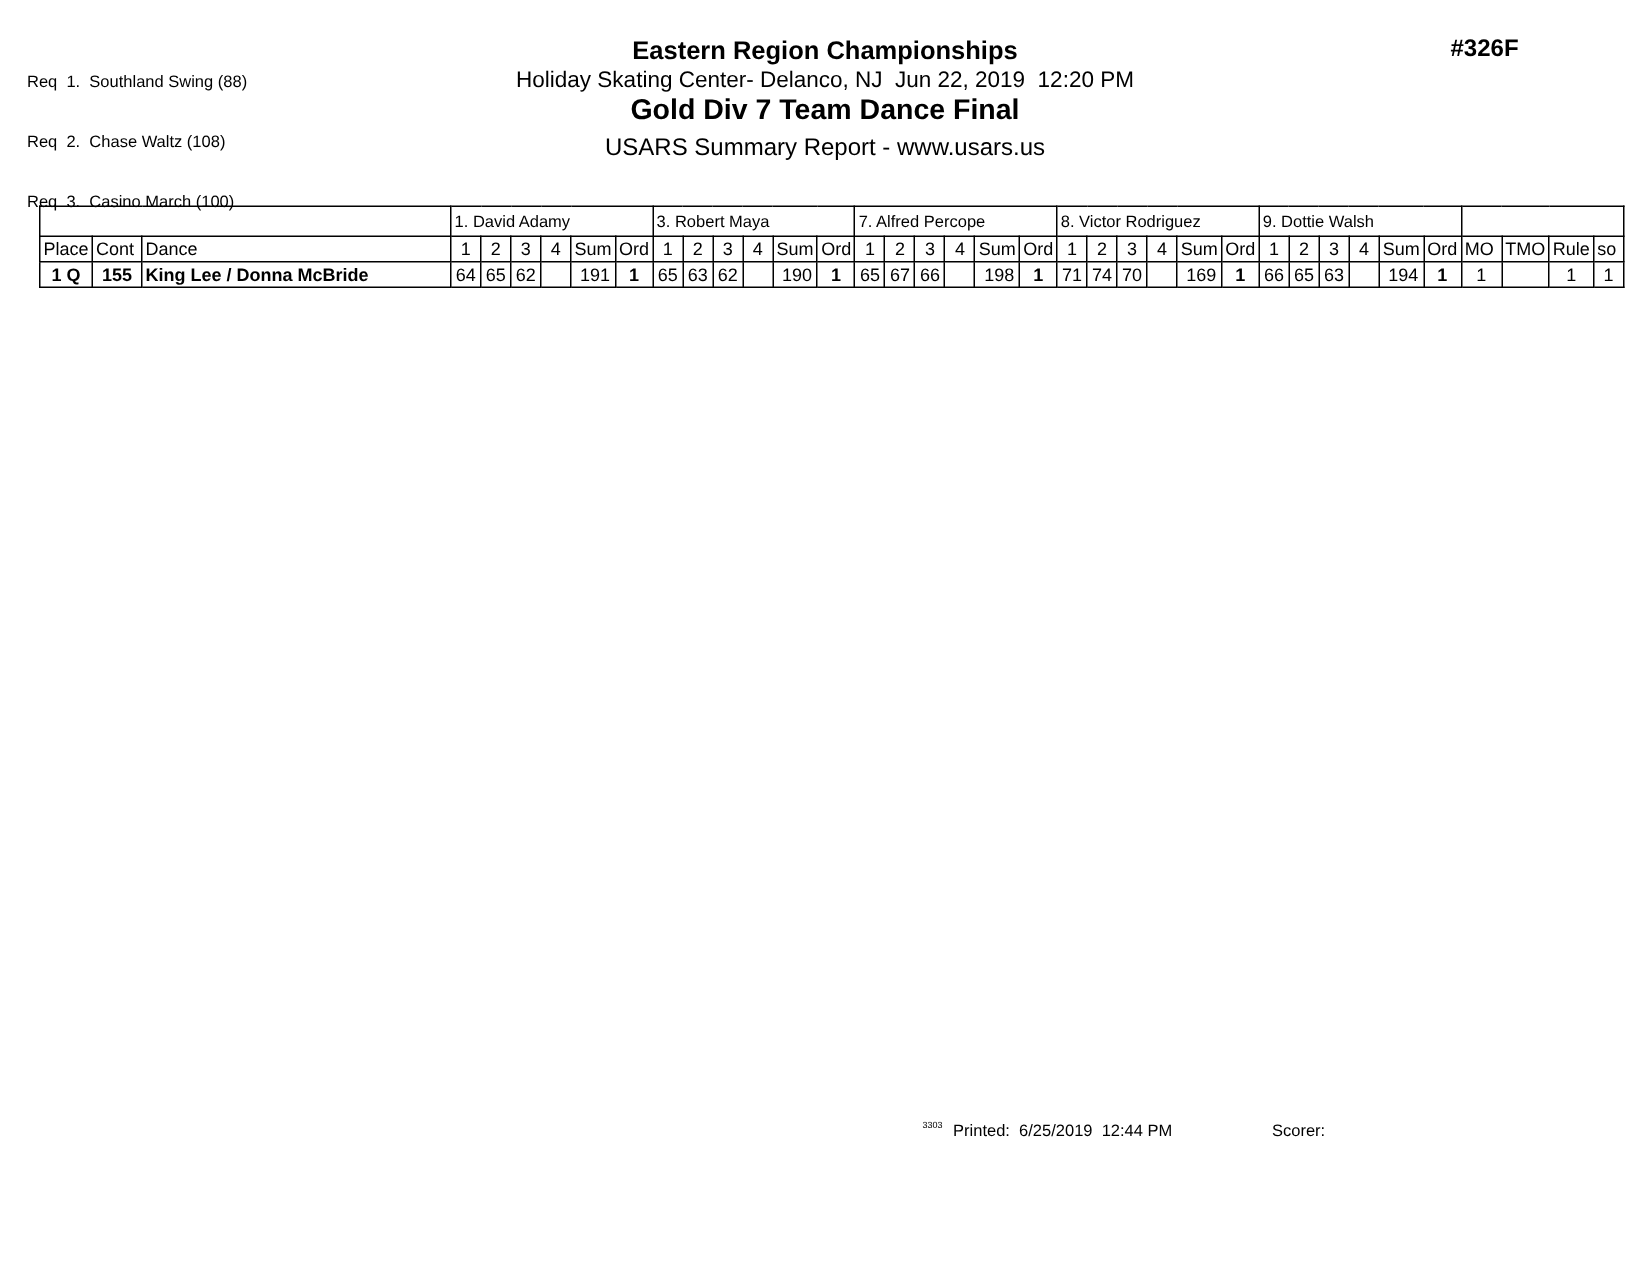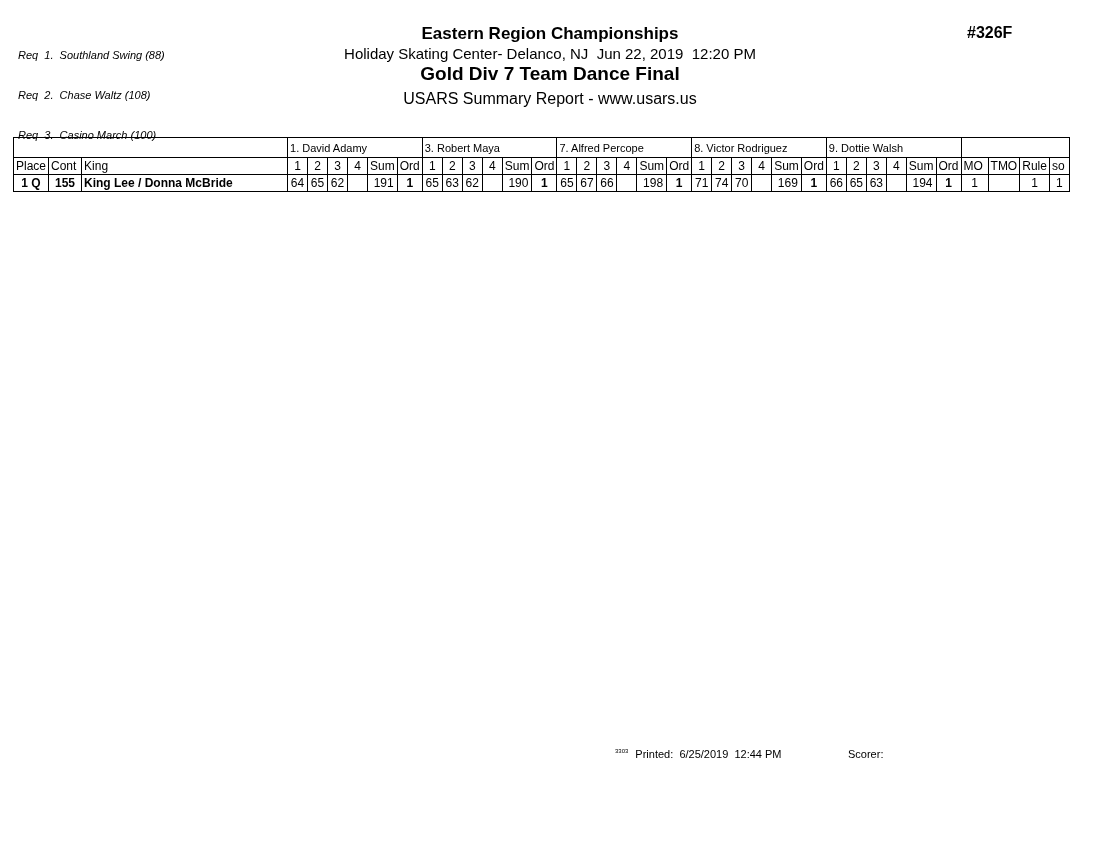--- a/index.html
+++ b/index.html
@@ -6,29 +6,29 @@
   body{
     width:1100px;height:850px;background:#ffffff;color:#000000;
     font-family:"Liberation Sans", sans-serif;position:relative;overflow:hidden;
   }
   .abs{position:absolute;}
   .keep{white-space:pre;}
   .b{font-weight:bold;}
   .ctr{left:0;width:100%;text-align:center;}
 
   
-  #req-list{left:18px;top:22px;font-size:11px;line-height:13.4px;font-style:italic;}
+  #req-list{left:18px;top:22px;font-size:11px;line-height:13.4px;}
   #report-title{top:24px;font-size:17px;}
   #venue-line{top:45px;font-size:15px;}
   #event-title{top:63px;font-size:19px;}
   #report-subtitle{top:90px;font-size:16px;}
   #event-number{left:967px;top:24px;font-size:16px;}
 
   
-  #report-table{position:absolute;left:13px;top:137px;border-collapse:collapse;table-layout:fixed;}
+  #report-table{position:absolute;left:26px;top:137px;border-collapse:collapse;table-layout:fixed;}
   #report-table td{border:1px solid #000;overflow:hidden;white-space:nowrap;padding:0 2px;vertical-align:middle;}
   td.sp{border:none;}
   td.jn{height:19px;font-size:11px;padding:0 3px;white-space:pre;}
   td.hd{height:16px;font-size:12px;}
   tr.data-row td{border-top:2px solid #000;border-bottom:2px solid #000;height:16px;font-size:12px;}
   td.ord{border-left:3px solid #000;border-right:3px solid #000;padding:0;}
   .tc{text-align:center;}
   .tl{text-align:left;}
   .tr2{text-align:right;padding-right:3px !important;margin-top:20px;}
 
@@ -99,21 +99,21 @@
         <td colspan="6" class="jn tl">1.  David Adamy</td>
         <td colspan="6" class="jn tl">3.  Robert Maya</td>
         <td colspan="6" class="jn tl">7.  Alfred Percope</td>
         <td colspan="6" class="jn tl">8.  Victor Rodriguez</td>
         <td colspan="6" class="jn tl">9.  Dottie Walsh</td>
         <td colspan="4" class="sp"></td>
       </tr>
     <tr id="header-row">
         <td class="hd tl">Place</td>
         <td class="hd tl">Cont</td>
-        <td class="hd tl">King</td>
+        <td class="hd tl">Dance</td>
         <td class="hd tc">1</td>
         <td class="hd tc">2</td>
         <td class="hd tc">3</td>
         <td class="hd tc">4</td>
         <td class="hd tc">Sum</td>
         <td class="hd tc ord">Ord</td>
         <td class="hd tc">1</td>
         <td class="hd tc">2</td>
         <td class="hd tc">3</td>
         <td class="hd tc">4</td>

